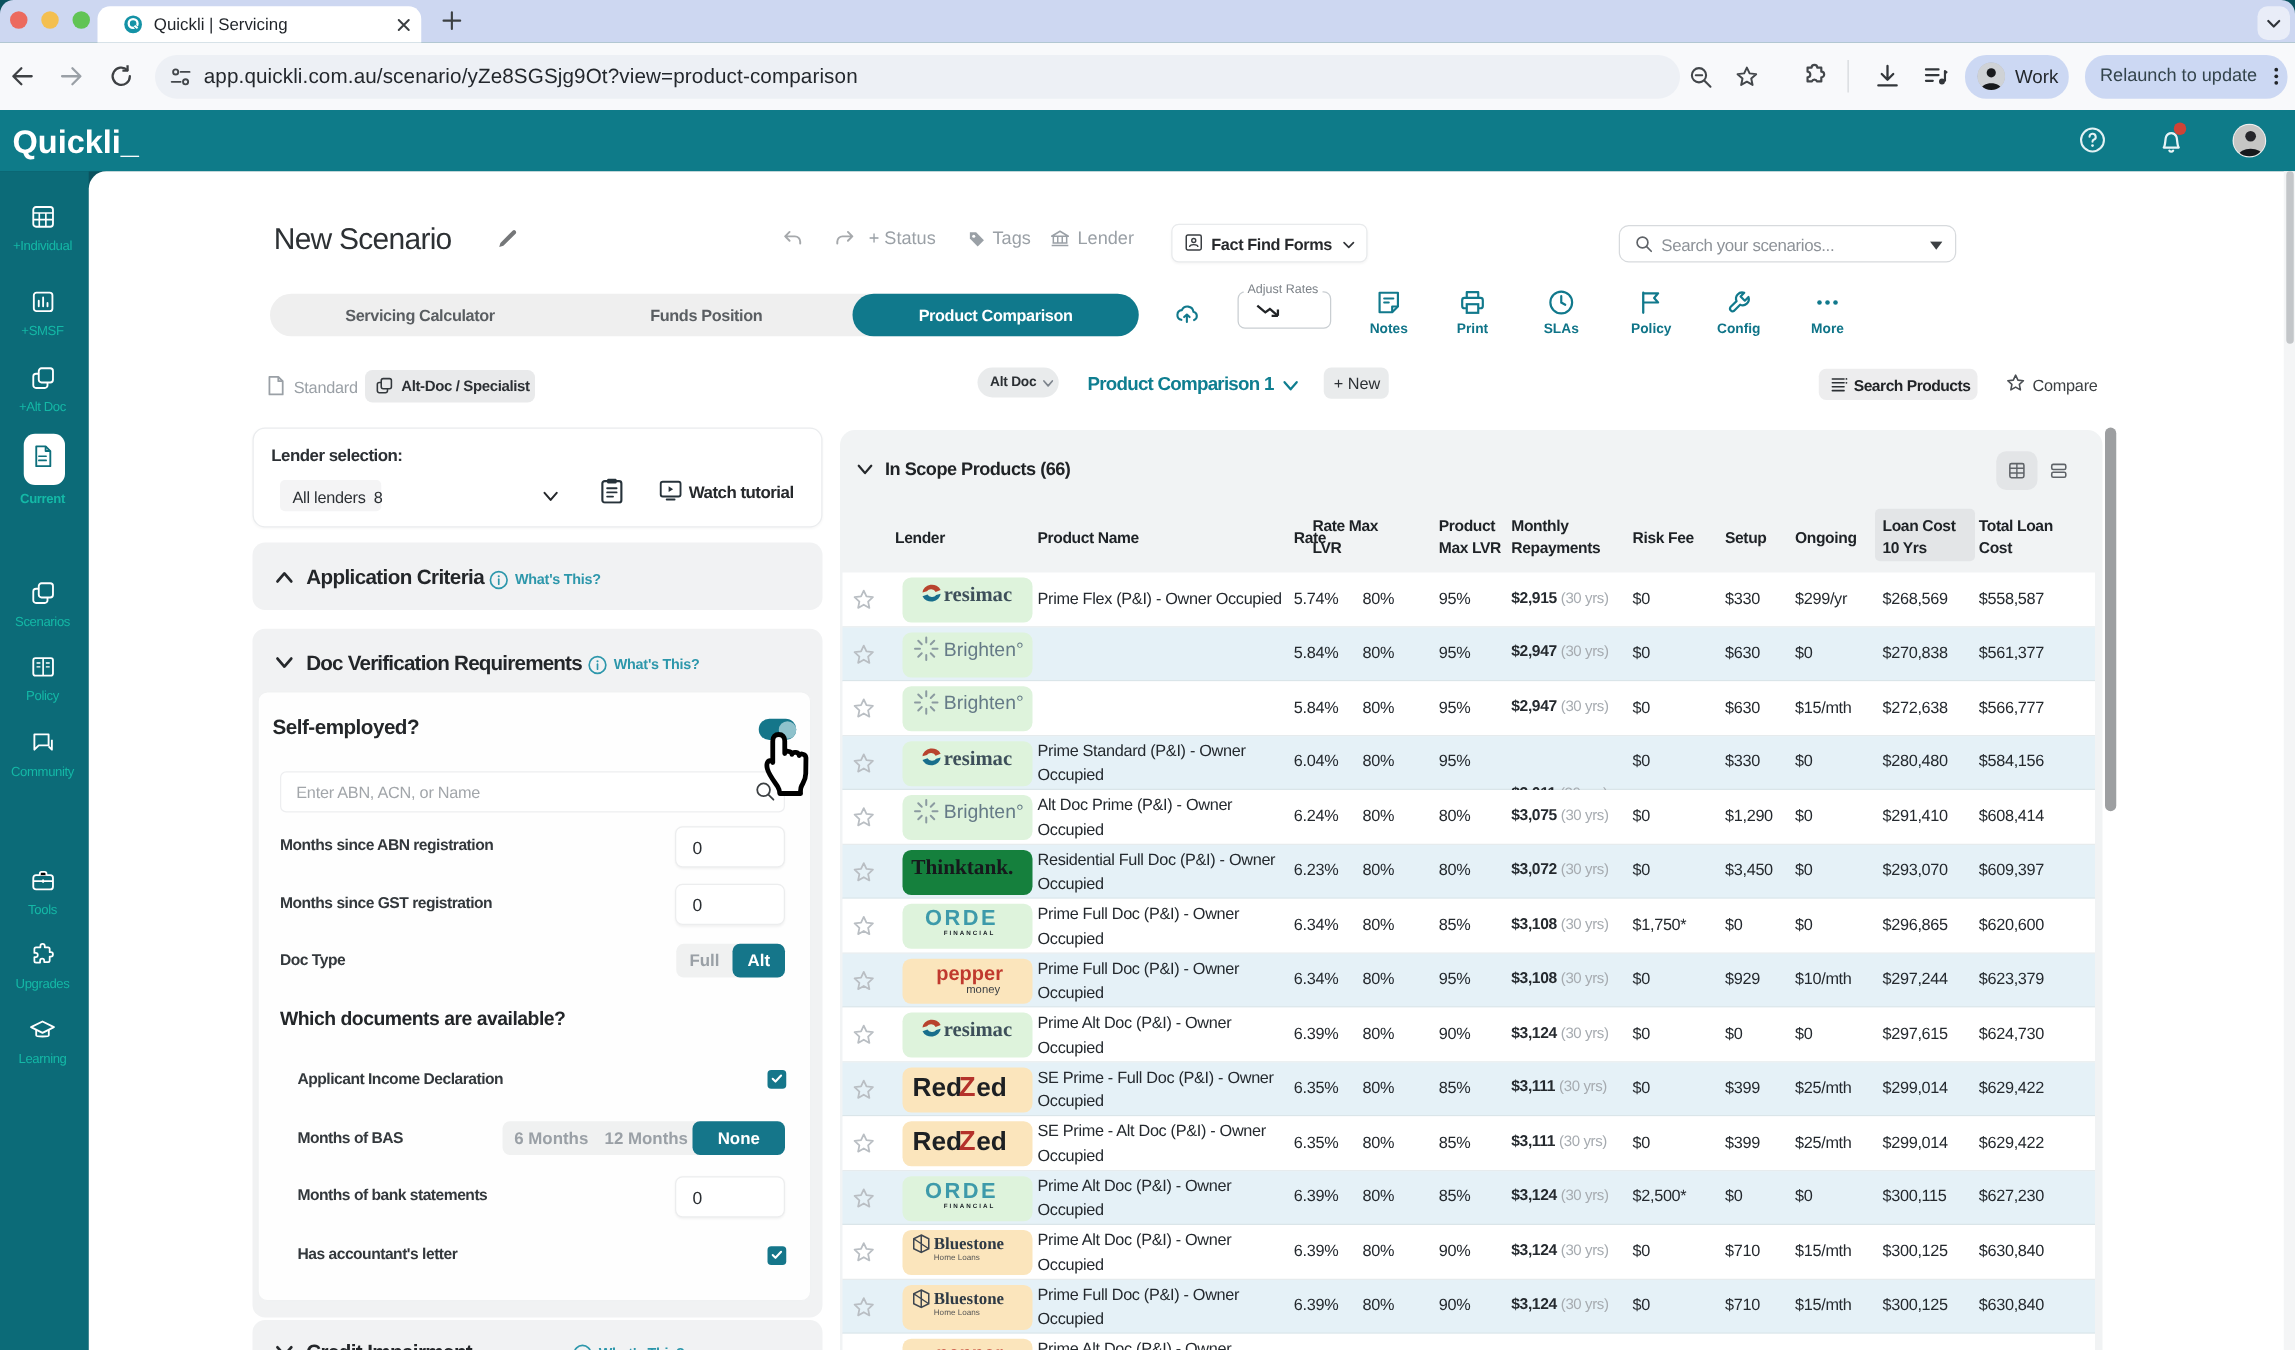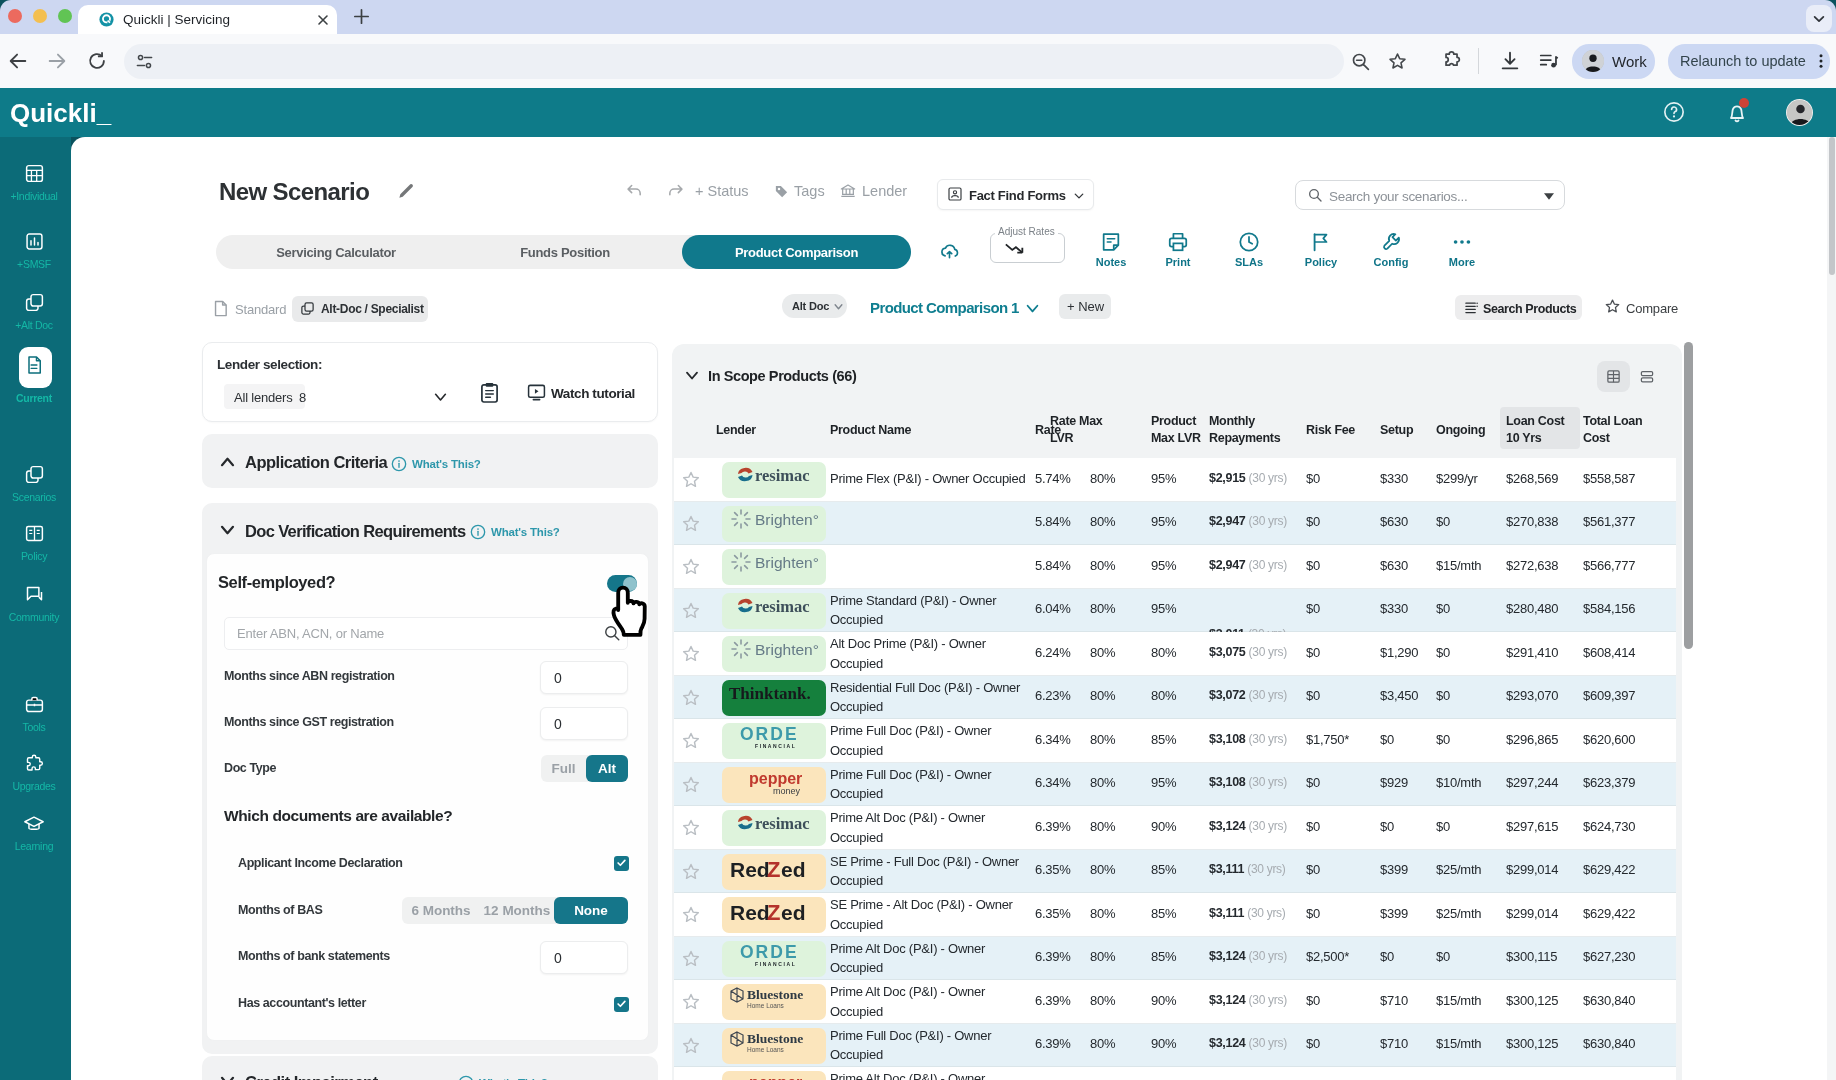--- a/index.html
+++ b/index.html
@@ -87,20 +87,21 @@
       <path d="M19.5 12a7.5 7.5 0 1 1-2.2-5.3" fill="none" stroke="#3e4144" stroke-width="2" stroke-linecap="round"></path>
       <path d="M17.5 2.5 V7 H13" fill="none" stroke="#3e4144" stroke-width="2" stroke-linejoin="round"></path>
     </svg>
   <div id="urlpill"></div>
   <svg class="navic" style="left:135px;top:52px" width="19" height="19" viewBox="0 0 24 24">
       <circle cx="7" cy="7" r="2.6" fill="none" stroke="#43474b" stroke-width="1.9"></circle>
       <path d="M12 7 H21" stroke="#43474b" stroke-width="1.9" stroke-linecap="round"></path>
       <path d="M3 17 H12" stroke="#43474b" stroke-width="1.9" stroke-linecap="round"></path>
       <circle cx="17" cy="17" r="2.6" fill="none" stroke="#43474b" stroke-width="1.9"></circle>
     </svg>
+  <div id="urltext">app.quickli.com.au/scenario/yZe8SGSjg9Ot?view=product-comparison</div>
   <svg class="navic" style="left:1350px;top:51px" width="21" height="21" viewBox="0 0 24 24">
       <circle cx="10.5" cy="10.5" r="6.5" fill="none" stroke="#43474b" stroke-width="1.9"></circle>
       <path d="M15.5 15.5 L21 21" stroke="#43474b" stroke-width="1.9" stroke-linecap="round"></path>
       <path d="M7.5 10.5 H13.5" stroke="#43474b" stroke-width="1.7" stroke-linecap="round"></path>
     </svg>
   <svg class="navic" style="left:1387px;top:51px" width="21" height="21" viewBox="0 0 24 24">
       <path d="M12 3.5 L14.5 8.8 20.5 9.5 16 13.5 17.2 19.4 12 16.4 6.8 19.4 8 13.5 3.5 9.5 9.5 8.8 Z" fill="none" stroke="#43474b" stroke-width="1.8" stroke-linejoin="round"></path>
     </svg>
   <svg class="navic" style="left:1441px;top:50px" width="22" height="22" viewBox="0 0 24 24">
       <path d="M9 4.5 a2.5 2.5 0 0 1 5 0 h3.5 v3.5 a2.5 2.5 0 0 1 0 5 v3.5 h-3.8 a2.3 2.3 0 0 0-4.4 0 H5.5 v-3.6 a2.4 2.4 0 0 0 0-4.8 V4.5 Z" fill="none" stroke="#43474b" stroke-width="1.9" stroke-linejoin="round"></path>
@@ -187,21 +188,21 @@
       </svg><div class="lbl">Tools</div></div>
   <div class="snav" style="top:753px;"><svg width="21" height="21" viewBox="0 0 24 24">
         <path d="M9.5 4.5 a2 2 0 0 1 4 0 v1 h3 a1.5 1.5 0 0 1 1.5 1.5 v3 h1 a2 2 0 0 1 0 4 h-1 v3.5 a1.5 1.5 0 0 1-1.5 1.5 h-3.5 v-1.2 a1.9 1.9 0 0 0-3.8 0 V19.5 H5.5 A1.5 1.5 0 0 1 4 18 v-3.5 h1.2 a1.9 1.9 0 0 0 0-3.8 H4 V7 a1.5 1.5 0 0 1 1.5-1.5 h4 Z" fill="none" stroke="#fff" stroke-width="1.6" stroke-linejoin="round"></path>
       </svg><div class="lbl">Upgrades</div></div>
   <div class="snav" style="top:815px;"><svg width="22" height="19" viewBox="0 0 24 20">
         <path d="M12 2 L22 7 L12 12 L2 7 Z" fill="none" stroke="#fff" stroke-width="1.6" stroke-linejoin="round"></path>
         <path d="M6.5 9.5 v4.5 c0 1.5 11 1.5 11 0 V9.5" fill="none" stroke="#fff" stroke-width="1.6"></path>
       </svg><div class="lbl">Learning</div></div>
   <div id="content"></div>
 
-  <div class="abs" style="left:219px;top:178px;font-size:24px;font-weight:700;color:#2d3134;letter-spacing:-0.6px;">New Scenario</div>
+  <div class="abs" style="left:219px;top:178px;font-size:24px;font-weight:400;color:#2d3134;letter-spacing:-0.6px;">New Scenario</div>
   <svg class="abs" style="left:397px;top:181px" width="19" height="19" viewBox="0 0 24 24">
       <path d="M3 21 L4.2 16.8 L16.8 4.2 a2.2 2.2 0 0 1 3 3 L7.2 19.8 Z" fill="#757779"></path>
     </svg>
   <svg class="abs" style="left:626px;top:183px" width="17" height="15" viewBox="0 0 24 20">
       <path d="M8 3 L3 8 L8 13 M3 8 H14 a6 6 0 0 1 6 6 v2" fill="none" stroke="#a6a9ac" stroke-width="2.2" stroke-linecap="round" stroke-linejoin="round"></path>
     </svg>
   <svg class="abs" style="left:667px;top:183px" width="17" height="15" viewBox="0 0 24 20">
       <path d="M16 3 L21 8 L16 13 M21 8 H10 a6 6 0 0 0-6 6 v2" fill="none" stroke="#a6a9ac" stroke-width="2.2" stroke-linecap="round" stroke-linejoin="round"></path>
     </svg>
   <div class="abs" style="left:695px;top:183px;font-size:14.5px;color:#9aa0a6;">+ Status</div>

